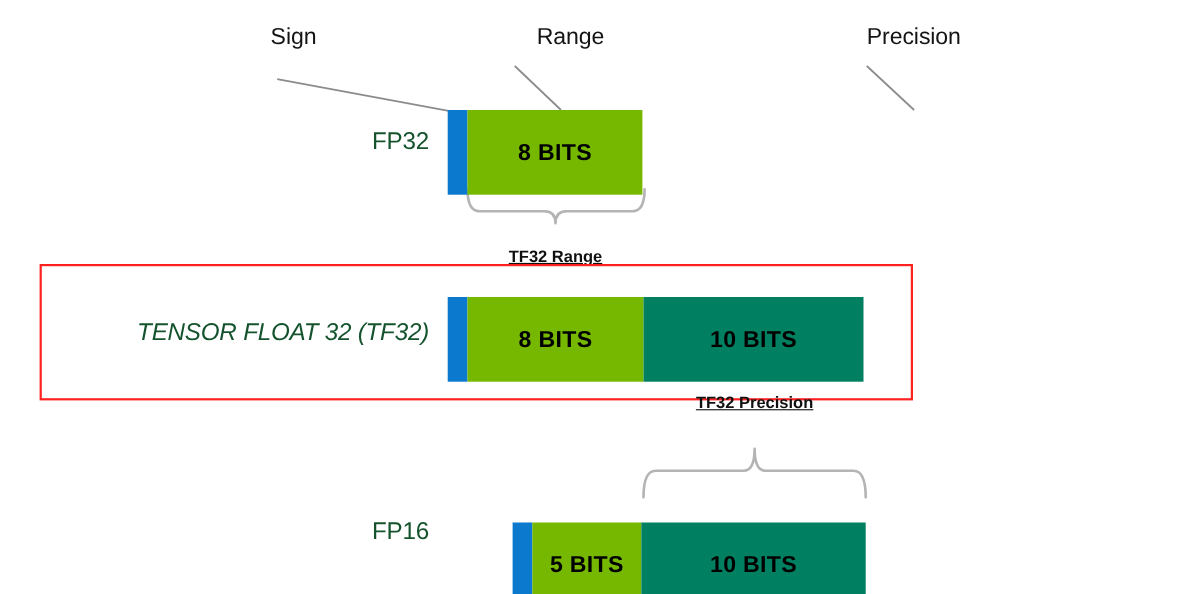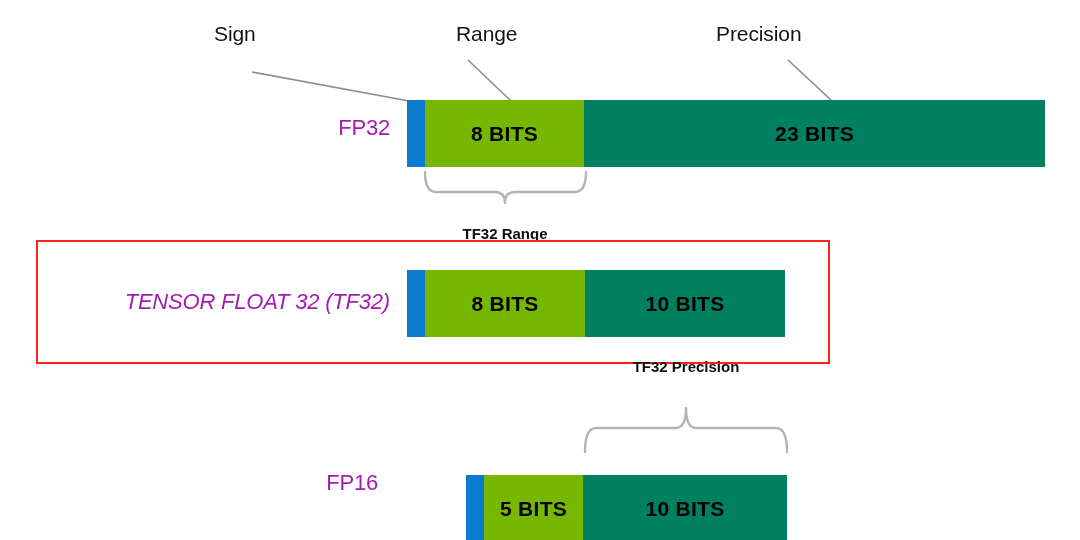--- a/index.html
+++ b/index.html
@@ -19,36 +19,37 @@
   }
 
   
   .callout {
     position: absolute;
     font-size: 21px;
     color: #141414;
     font-weight: 400;
     white-space: nowrap;
     letter-spacing: -0.1px;
+    margin-left: 32px;
   }
 
   
   .format-name {
     position: absolute;
     font-size: 22px;
-    color: #a21caf;
+    color: #14532d;
     white-space: nowrap;
     text-align: right;
     letter-spacing: -0.2px;
   }
 
   
   .bar {
     position: absolute;
-    height: 67px;
+    height: 77px;
     display: flex;
     align-items: stretch;
   }
   .seg {
     display: flex;
     align-items: center;
     justify-content: center;
     color: #000000;
     font-size: 21px;
     font-weight: bold;
@@ -60,20 +61,21 @@
   .seg-prec   { background: #008060; }
 
   
   .brace-label {
     position: absolute;
     font-size: 15px;
     font-weight: bold;
     color: #101010;
     white-space: nowrap;
     text-align: center;
+    text-decoration: underline;
   }
 
   
   .highlight-box {
     position: absolute;
     border: 2px solid #ff2020;
     background: transparent;
     box-sizing: border-box;
   }
 
@@ -103,45 +105,44 @@
              Q 505 192 515 192 L 575 192 Q 586 192 586 172" stroke="#b4b4b4" stroke-width="2.4" fill="none" stroke-linecap="round" stroke-linejoin="round"></path>
 
     <path d="M 585 452 Q 585 428 596 428 L 676 428 Q 686 428 686 408
              Q 686 428 696 428 L 776 428 Q 787 428 787 452" stroke="#b4b4b4" stroke-width="2.4" fill="none" stroke-linecap="round" stroke-linejoin="round"></path>
   </svg>
 
   <div class="callout" style="left:214px; top:22px;">Sign</div>
 
   <div class="callout" style="left:456px; top:22px;">Range</div>
 
-  <div class="callout" style="left:716px; top:22px;">Precision</div>
+  <div class="callout" style="left:756px; top:22px;">Precision</div>
 
   <div class="format-name" style="left:180px; top:115px; width:210px;">FP32</div>
 
   <div class="bar" style="left:407px; top:100px; width:638px;">
     <div class="seg seg-sign" style="width:18px;"></div>
     <div class="seg seg-range" style="width:159px;">8 BITS</div>
-    <div class="seg seg-prec" style="width:461px;">23 BITS</div>
   </div>
 
   <div class="brace-label" style="left:405px; top:225px; width:200px;">TF32 Range</div>
 
   <div class="highlight-box" style="left:36px; top:240px; width:794px; height:124px;"></div>
 
   <div class="format-name" style="left:38px; top:289px; width:352px;font-style:italic;">TENSOR FLOAT 32 (TF32)</div>
 
   <div class="bar" style="left:407px; top:270px; width:378px;">
     <div class="seg seg-sign" style="width:18px;"></div>
     <div class="seg seg-range" style="width:160px;">8 BITS</div>
     <div class="seg seg-prec" style="width:200px;">10 BITS</div>
   </div>
 
   <div class="brace-label" style="left:586px; top:358px; width:200px;">TF32 Precision</div>
 
-  <div class="format-name" style="left:178px; top:470px; width:200px;">FP16</div>
+  <div class="format-name" style="left:190px; top:470px; width:200px;">FP16</div>
 
   <div class="bar" style="left:466px; top:475px; width:321px;">
     <div class="seg seg-sign" style="width:18px;"></div>
     <div class="seg seg-range" style="width:99px;">5 BITS</div>
     <div class="seg seg-prec" style="width:204px;">10 BITS</div>
   </div>
 
 </div>
 
 </body></html>

